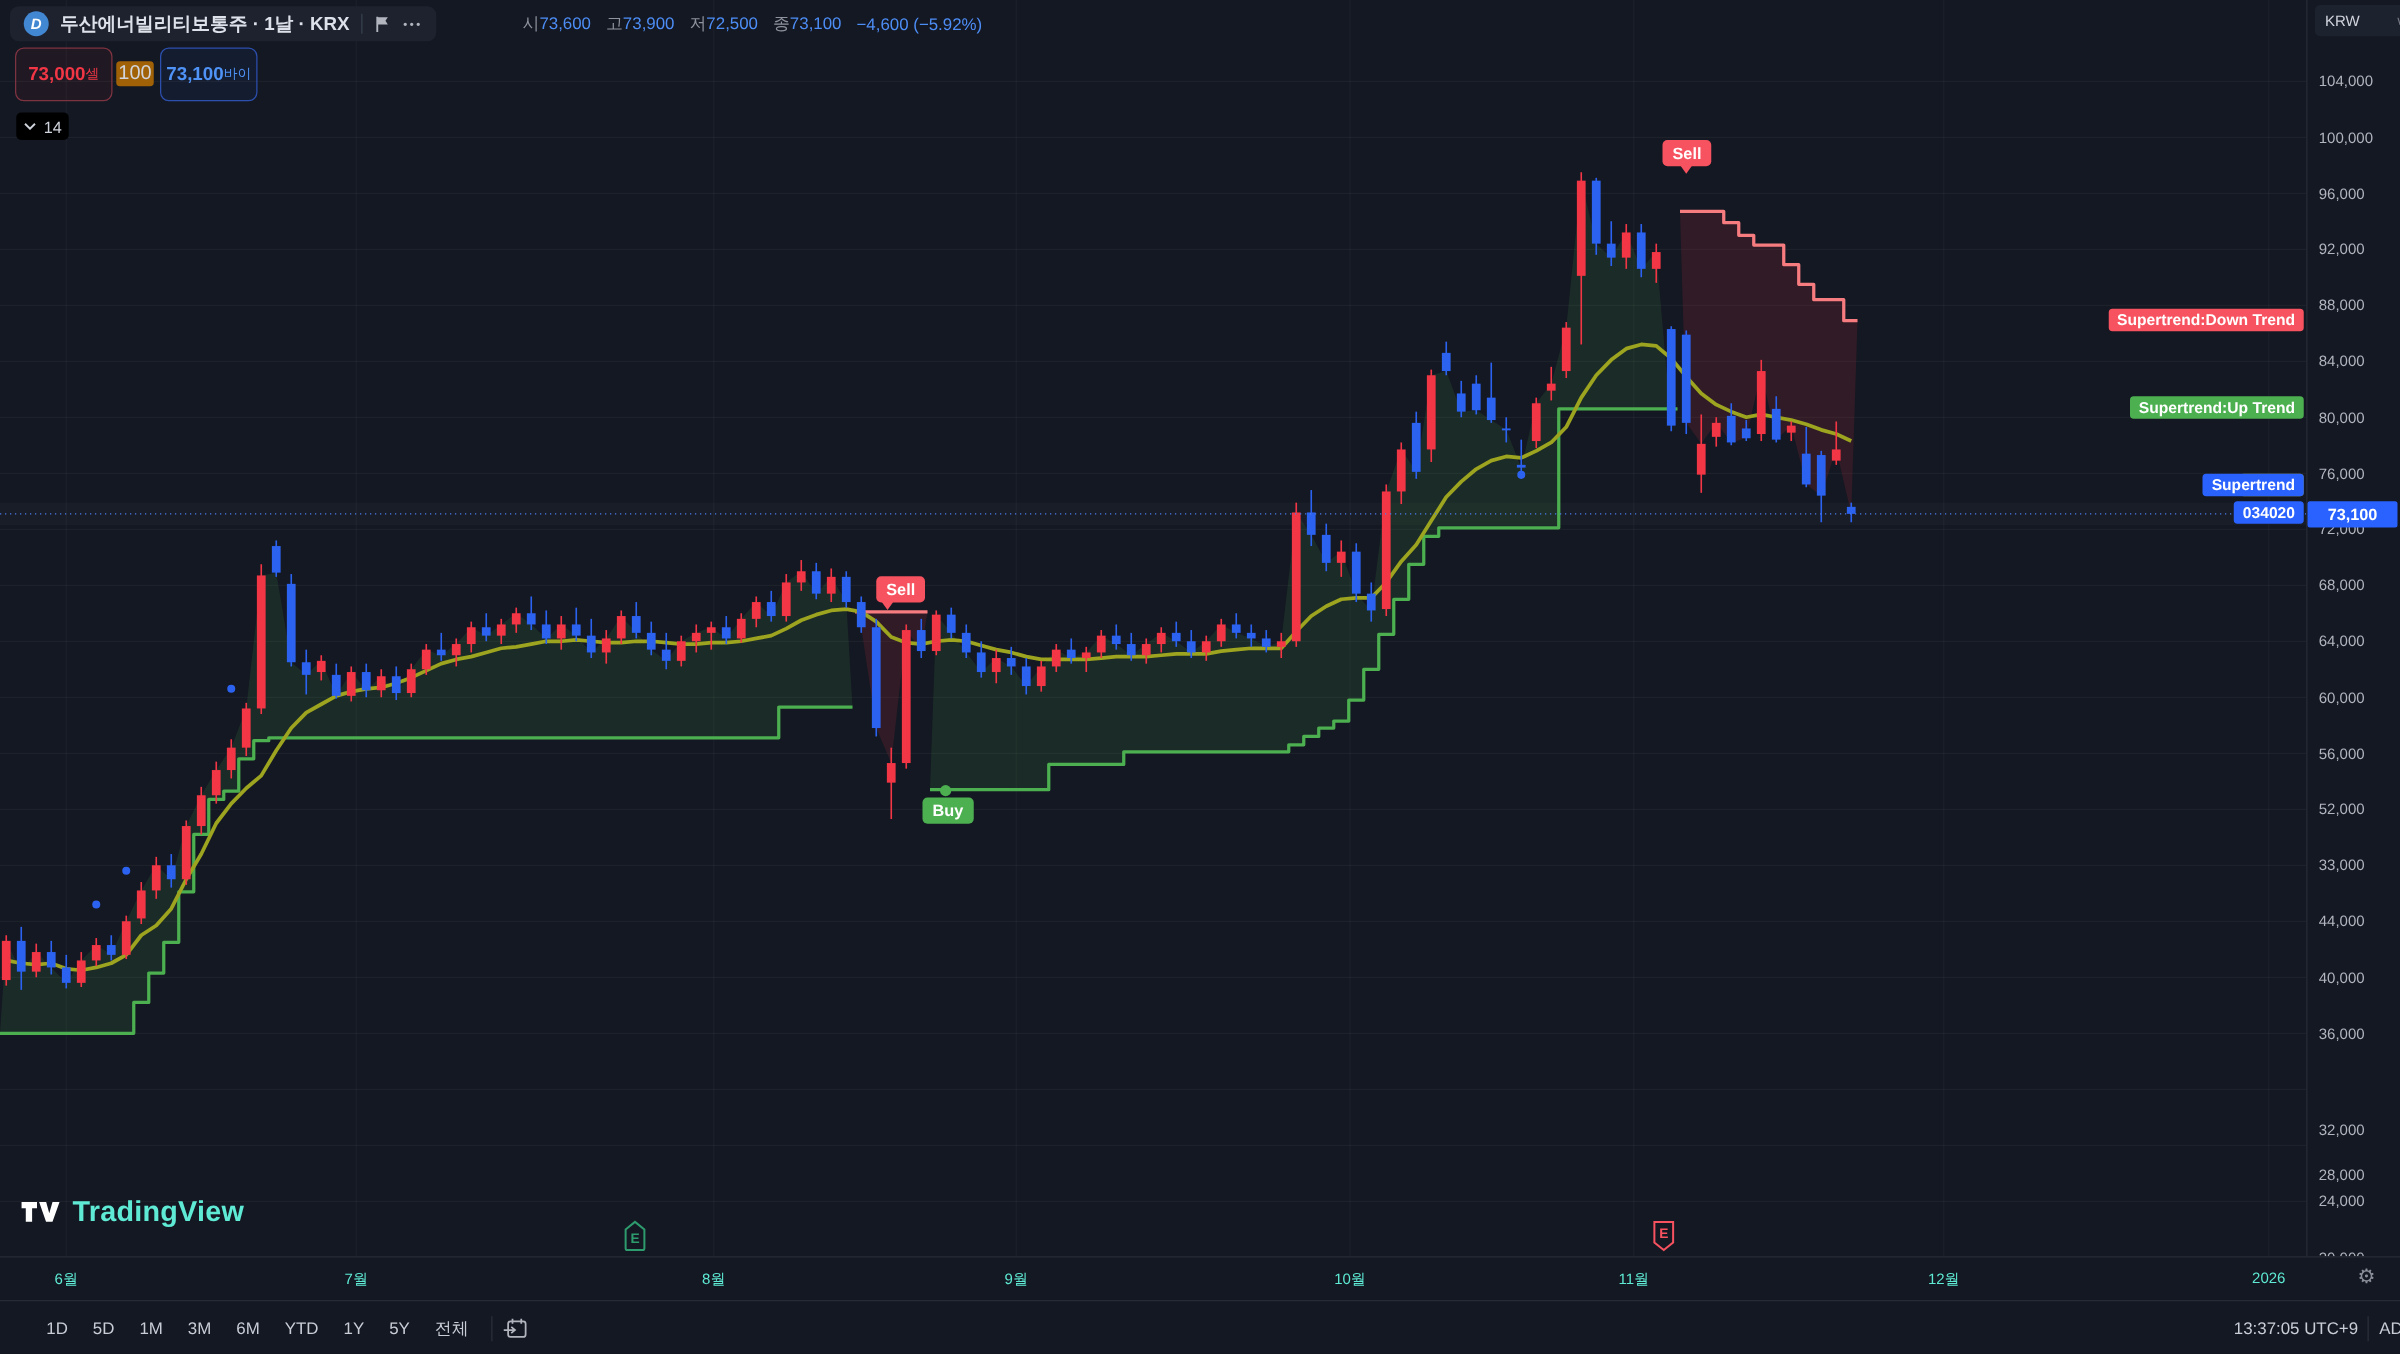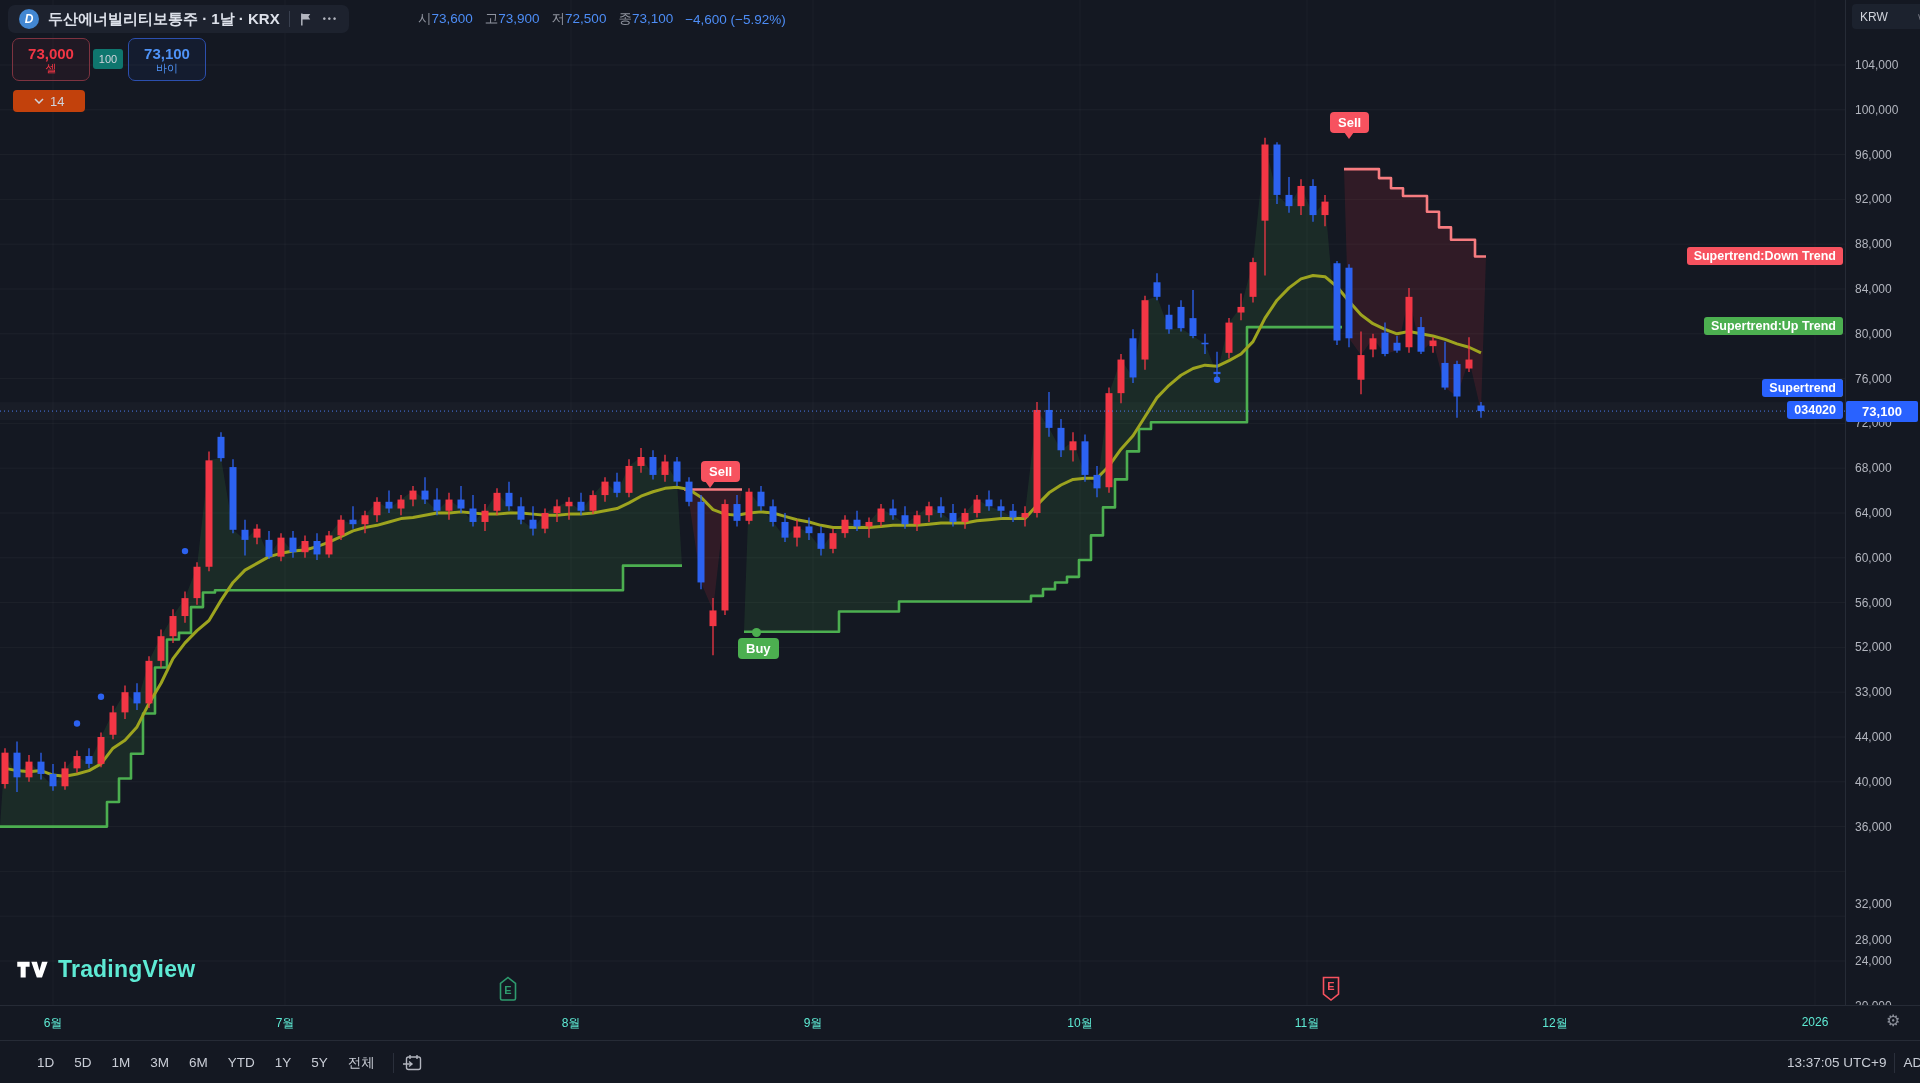--- a/index.html
+++ b/index.html
@@ -14,28 +14,28 @@
     font-weight:bold;font-style:italic;display:flex;align-items:center;justify-content:center;}
   #symbol-title{font-size:15px;font-weight:700;color:#dde1ea;white-space:nowrap;}
   .pill-divider{width:1px;height:16px;background:#39404f;}
   #dots{color:#b2b5be;font-size:9px;letter-spacing:2px;font-weight:bold;}
   #ohlc{position:absolute;left:418px;top:10px;display:flex;gap:12px;font-size:13.5px;align-items:center;}
   #ohlc .lbl{color:#8f939e;}
   #ohlc .val{color:#4d8df6;}
   .pair{white-space:nowrap;}
   
   .trade-btn{position:absolute;top:38px;width:76px;height:41px;border-radius:7px;display:flex;
-    flex-direction:column;align-items:center;justify-content:center;line-height:1.15;cursor:pointer;}
+    align-items:center;justify-content:center;line-height:1.15;cursor:pointer;}
   #sell-btn{left:12px;border:1px solid #7e3340;background:rgba(242,54,69,0.06);color:#f23645;}
   #buy-btn{left:128px;border:1px solid #2c4fae;background:rgba(41,98,255,0.06);color:#4f93f7;}
   .trade-price{font-size:15px;font-weight:700;}
   .trade-sub{font-size:11px;}
-  #qty-box{position:absolute;left:93px;top:49px;width:30px;height:20px;background:#0f766e;
-    border-radius:3px;color:#d1d4dc;font-size:11px;display:flex;align-items:center;justify-content:center;}
-  #collapse-pill{position:absolute;left:13px;top:90px;height:22px;padding:0 21px;background:#c2410c;
+  #qty-box{position:absolute;left:93px;top:49px;width:30px;height:20px;background:#a16207;
+    border-radius:3px;color:#d1d4dc;font-size:16px;display:flex;align-items:center;justify-content:center;}
+  #collapse-pill{position:absolute;left:13px;top:90px;height:22px;padding:0 6px;background:#000000;
     border-radius:4px;display:flex;align-items:center;gap:6px;color:#cfd3dc;font-size:13px;cursor:pointer;}
   
   #price-axis{position:absolute;left:1845px;top:0;width:75px;height:1005px;background:#141822;
     border-left:1px solid #262b36;}
   #krw-btn{position:absolute;left:1852px;top:4px;width:64px;height:25px;display:flex;align-items:center;
     justify-content:space-between;padding:0 8px;background:#1c222e;border-radius:4px;color:#d1d4dc;
     font-size:12px;cursor:pointer;}
   #krw-caret{color:#787b86;font-size:10px;}
   .tick-label{position:absolute;left:9px;color:#b2b5be;font-size:12px;}
   .chart-right-label{position:absolute;color:#fff;font-size:12.5px;font-weight:700;padding:2px 7px;

